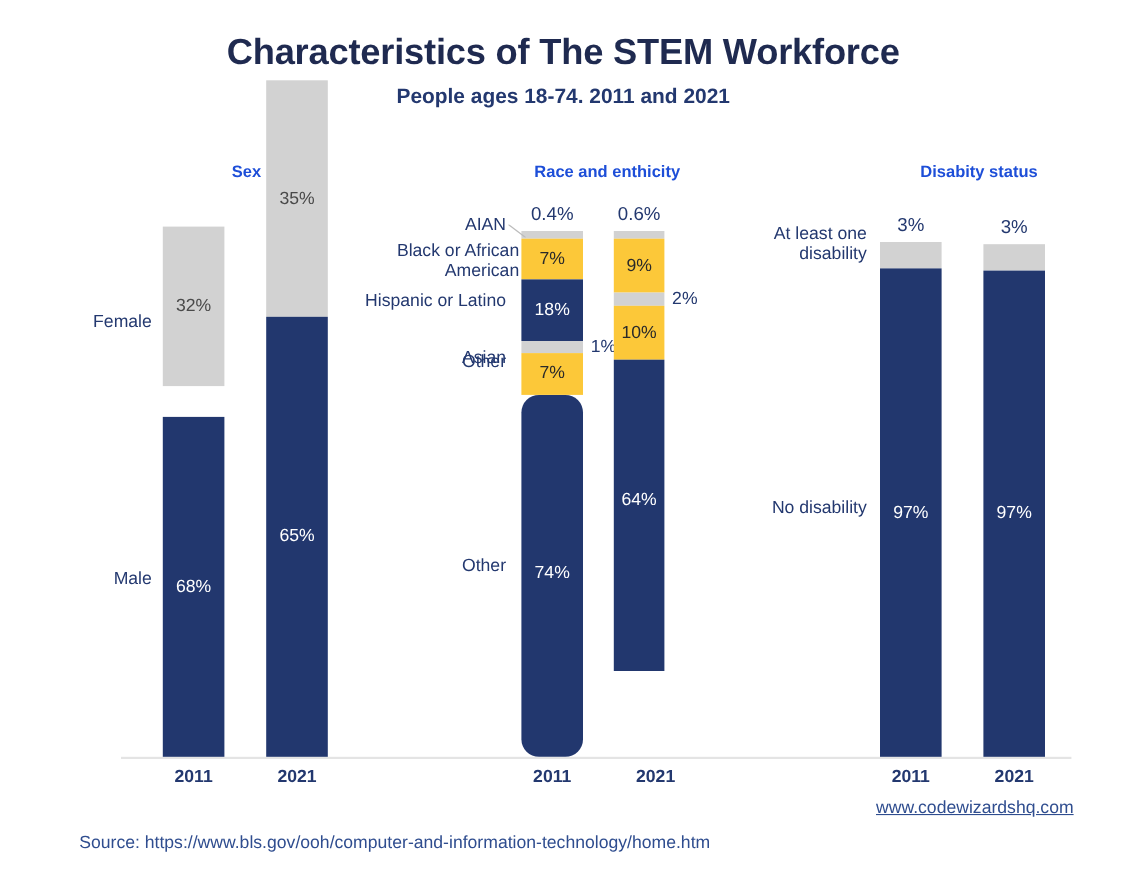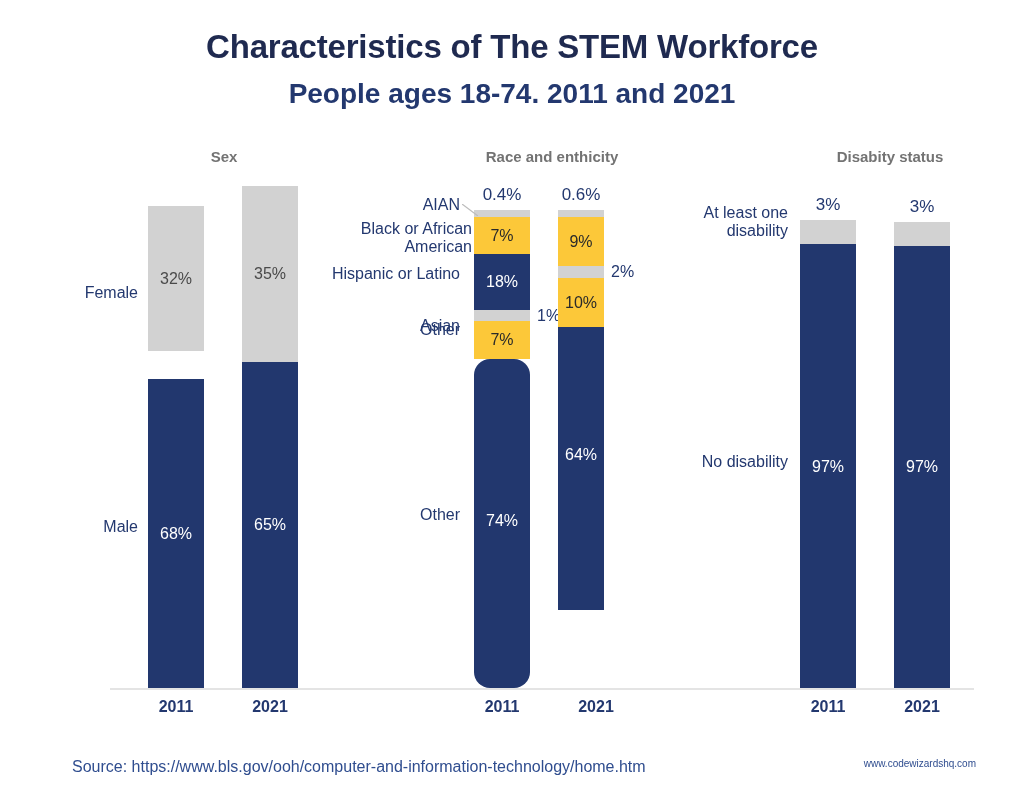--- a/index.html
+++ b/index.html
@@ -20,31 +20,31 @@
     text-align: center;
     font-size: 33px;
     font-weight: bold;
     color: #1f2a50;
     letter-spacing: -0.2px;
   }
   #chart-subtitle {
     position: absolute;
     top: 78px; left: 0; width: 1024px;
     text-align: center;
-    font-size: 28px;
+    font-size: 19px;
     font-weight: bold;
     color: #23386f;
   }
 
   
   .panel-header {
     position: absolute;
     font-size: 15px;
     font-weight: bold;
-    color: #737373;
+    color: #1d4ed8;
     text-align: center;
     white-space: nowrap;
   }
   #header-sex          { top: 148px; left: 150px; width: 148px; }
   #header-race         { top: 148px; left: 452px; width: 200px; }
   #header-disability   { top: 148px; left: 790px; width: 200px; }
 
   
   #plot {
     position: absolute;
@@ -166,24 +166,25 @@
   
   #footer-source {
     position: absolute;
     left: 72px; top: 758px;
     font-size: 16px;
     color: #2f4d8f;
     white-space: nowrap;
   }
   #footer-site {
     position: absolute;
-    right: 48px; top: 758px;
-    font-size: 10px;
+    right: 48px; top: 726px;
+    font-size: 16px;
     color: #2f4d8f;
     white-space: nowrap;
+    text-decoration: underline;
   }
 </style>
 </head>
 <body>
 
 <div id="chart-title">Characteristics of The STEM Workforce</div>
 <div id="chart-subtitle">People ages 18-74. 2011 and 2021</div>
 
 <div id="header-sex" class="panel-header">Sex</div>
 <div id="header-race" class="panel-header">Race and enthicity</div>
@@ -195,21 +196,21 @@
 
   <div id="bar-sex-2011" class="bar" style="height:482px;">
     <div class="seg gray" style="height:32%;">
       <span class="seg-label">32%</span>
     </div>
     <div class="seg navy" style="height:68%;">
       <span class="seg-label">68%</span>
     </div>
   </div>
 
-  <div id="bar-sex-2021" class="bar" style="height:502px;margin-top:34px;">
+  <div id="bar-sex-2021" class="bar" style="height:615px;margin-top:34px;">
     <div class="seg gray" style="height:35%;">
       <span class="seg-label">35%</span>
     </div>
     <div class="seg navy" style="height:65%;">
       <span class="seg-label">65%</span>
     </div>
   </div>
 
   <div id="bar-race-2011" class="bar" style="height:478px;">
     <div class="seg gray" style="height:1.4%;">

